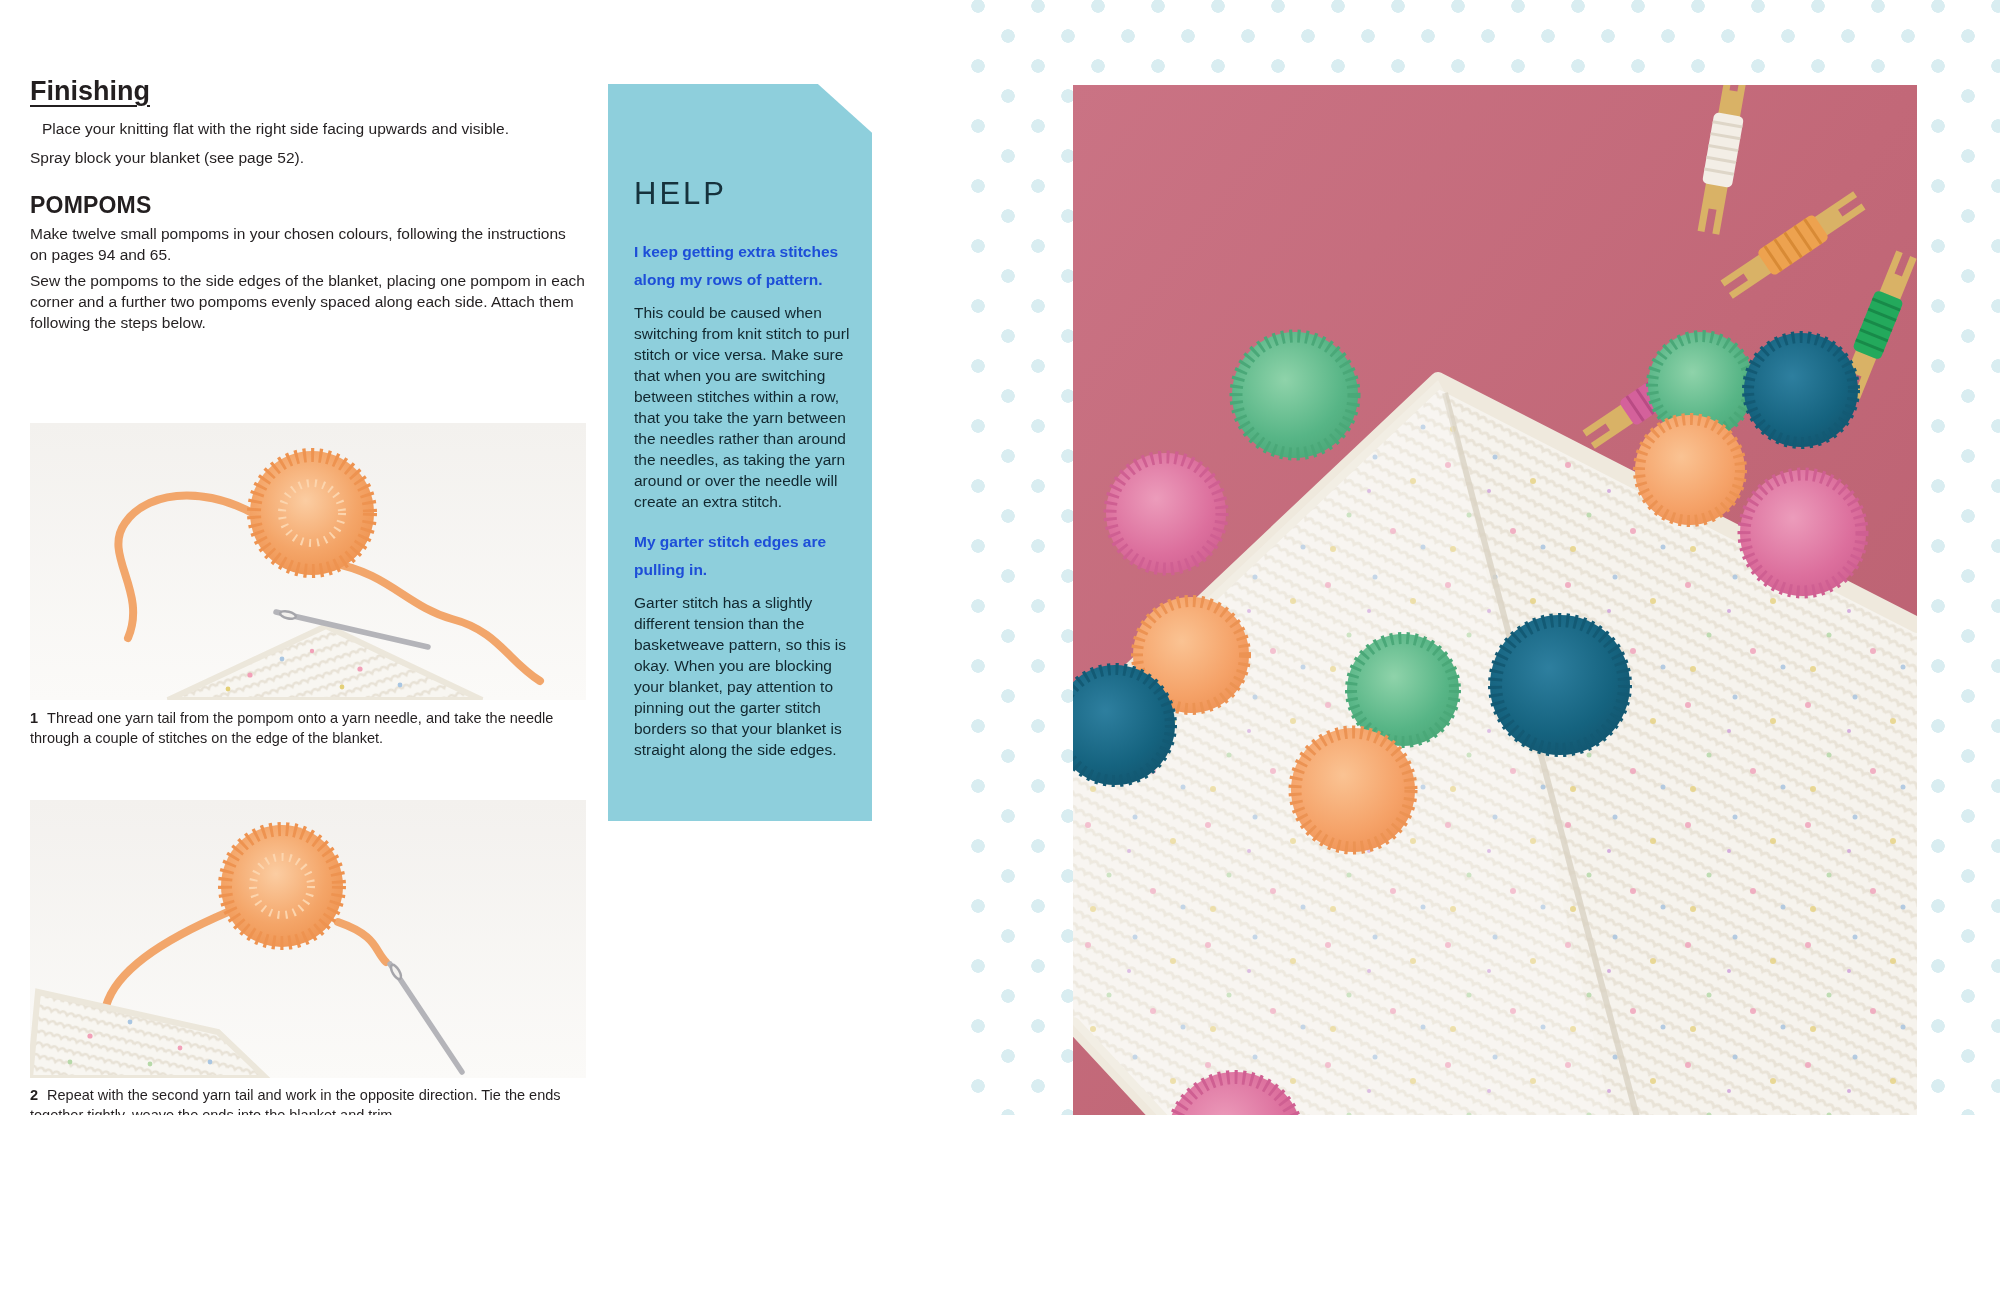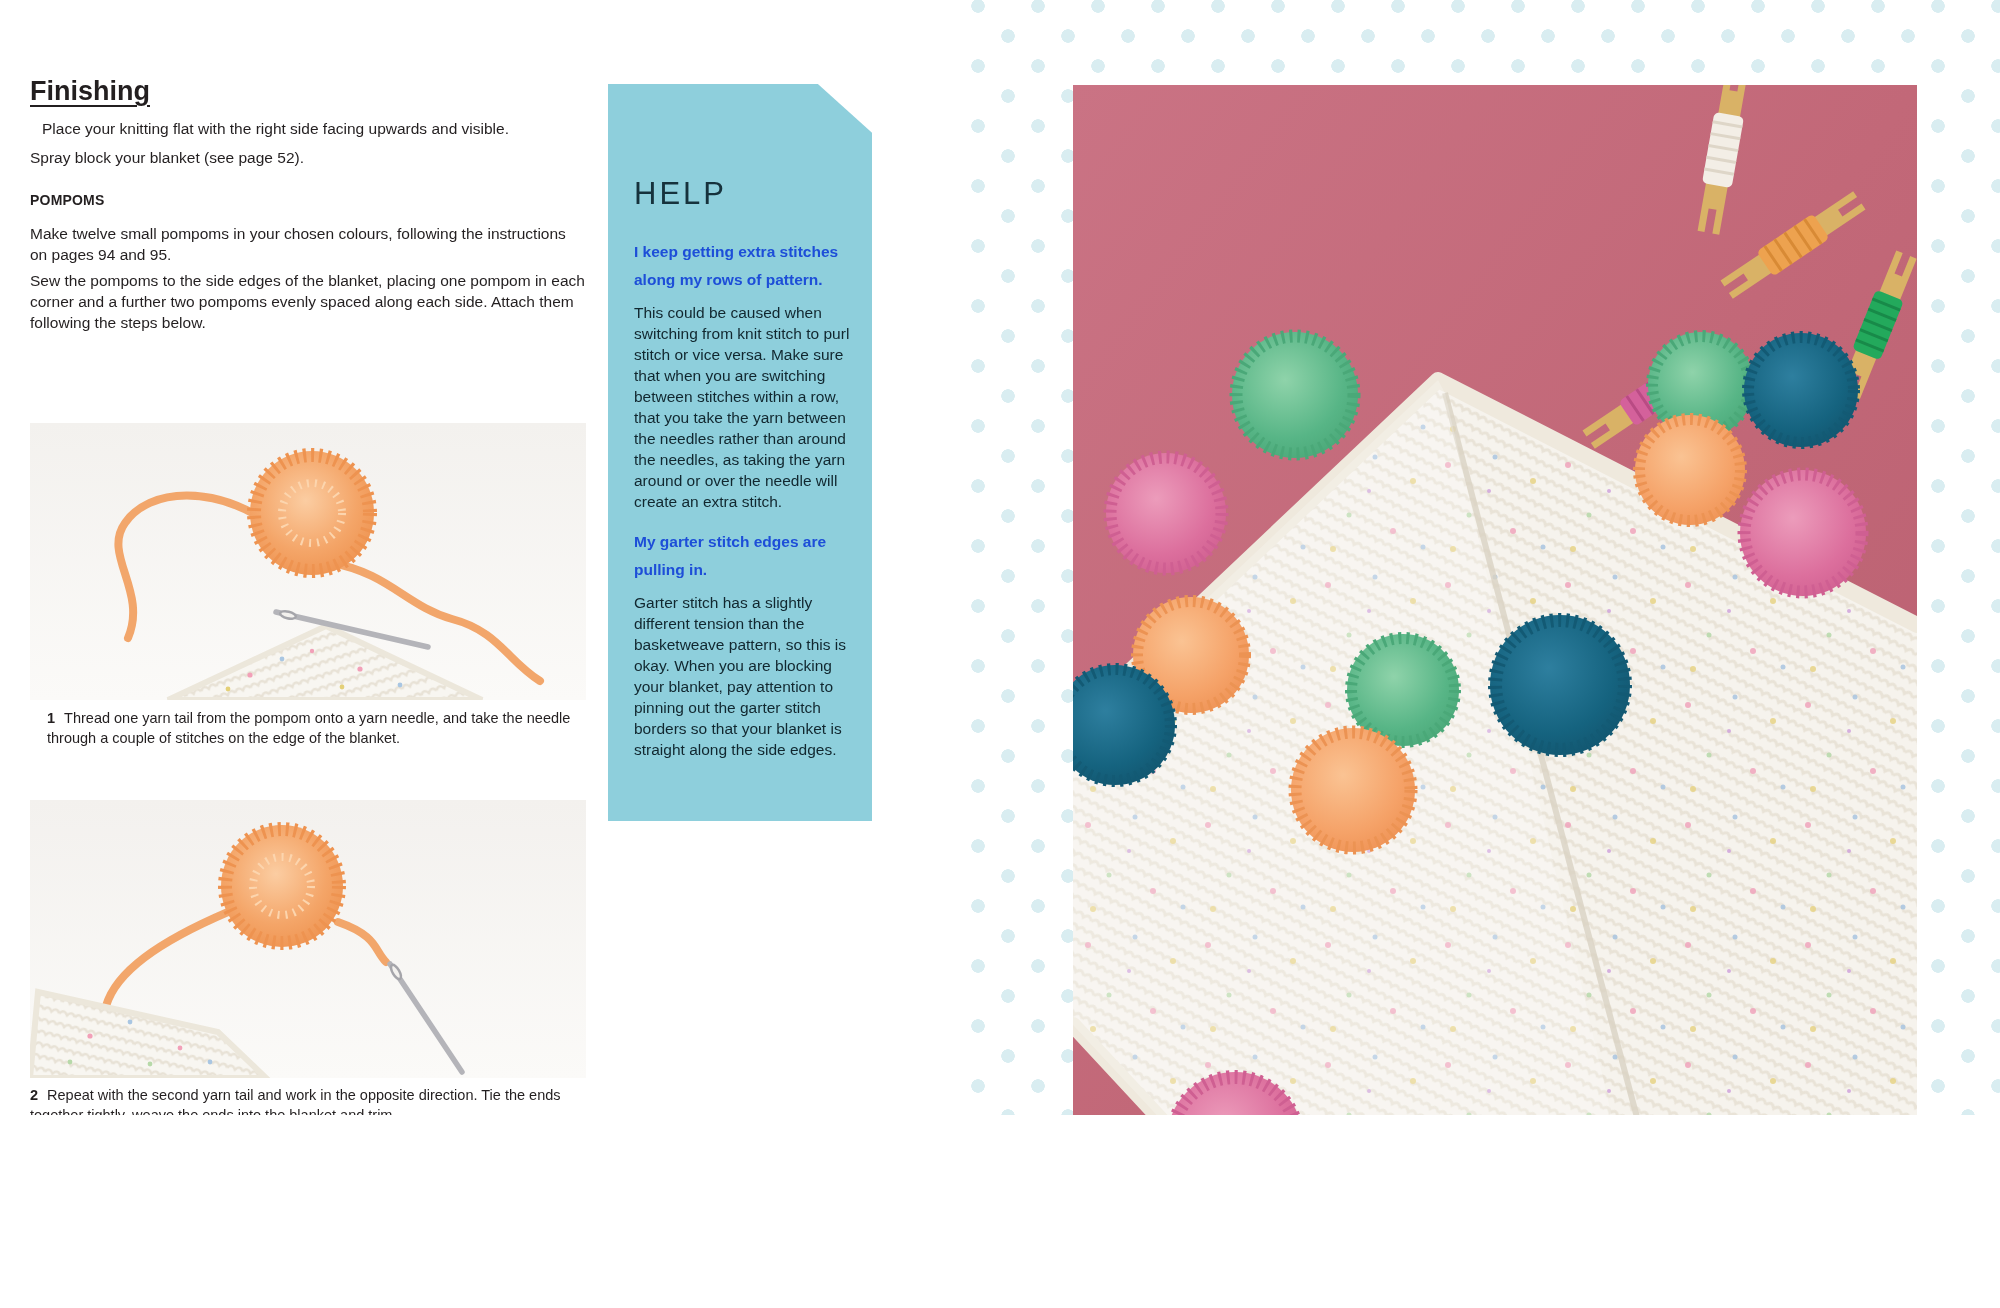--- a/index.html
+++ b/index.html
@@ -9,21 +9,21 @@
   
   .dots-panel{position:absolute;left:970px;top:0;width:1030px;height:1308px;background-color:#ffffff;
     background-image:
       radial-gradient(circle,#d9edf1 6.5px,rgba(255,255,255,0) 7px),
       radial-gradient(circle,#d9edf1 6.5px,rgba(255,255,255,0) 7px);
     background-size:60px 60px,60px 60px;
     background-position:8px 6px,38px 36px;}
   .h1{position:absolute;left:30px;top:76px;font-size:27px;font-weight:bold;
       text-decoration:underline;text-underline-offset:5px;text-decoration-thickness:2px;}
   .p{position:absolute;left:30px;width:556px;font-size:15.5px;line-height:21px;}
-  .h2{position:absolute;left:30px;font-size:14px;font-weight:bold;letter-spacing:.2px;}
+  .h2{position:absolute;left:30px;font-size:23px;font-weight:bold;letter-spacing:.2px;}
   .photo{position:absolute;left:30px;width:556px;height:277px;overflow:hidden;}
   .caption{position:absolute;left:30px;width:560px;font-size:14.5px;line-height:19.5px;}
   .caption .num{font-weight:bold;margin-right:9px;}
   .pagenum{position:absolute;font-size:17px;font-weight:bold;color:#414042;}
 
   
   .help-box{position:absolute;left:608px;top:84px;width:264px;height:737px;background:#8ecfdc;
     clip-path:polygon(0 0,79.5% 0,100% 6.6%,100% 100%,0 100%);box-sizing:border-box;
     padding:92px 12px 0 26px;}
   .help-title{font-size:31px;letter-spacing:3px;color:#16323c;font-weight:normal;margin:0 0 26px 0;}
@@ -38,21 +38,21 @@
 <body>
 
 <div class="spread">
 
   <div class="dots-panel"></div>
 
   <div class="h1">Finishing</div>
   <div class="p" style="top:118px;margin-left:12px;">Place your knitting flat with the right side facing upwards and visible.</div>
   <div class="p" style="top:147px;">Spray block your blanket (see page 52).</div>
   <div class="h2" style="top:192px;">POMPOMS</div>
-  <div class="p" style="top:223px;">Make twelve small pompoms in your chosen colours, following the instructions on pages 94 and 95.</div>
+  <div class="p" style="top:223px;">Make twelve small pompoms in your chosen colours, following the instructions on pages 94 and 65.</div>
   <div class="p" style="top:270px;">Sew the pompoms to the side edges of the blanket, placing one pompom in each corner and a further two pompoms evenly spaced along each side. Attach them following the steps below.</div>
 
   <div class="photo" style="top:423px;">
     <svg width="556" height="277" viewBox="0 0 556 277">
       <defs>
         <linearGradient id="p1bg" x1="0" y1="0" x2="0" y2="1">
           <stop offset="0" stop-color="#f3f1ee"></stop>
             <stop offset="1" stop-color="#fbfaf8"></stop>
         </linearGradient>
         <radialGradient id="p1pom" cx="0.45" cy="0.4" r="0.75">
@@ -94,21 +94,21 @@
         <ellipse cx="258" cy="192" rx="8" ry="3.4" fill="#f3f1ee" stroke="#a5a5aa" stroke-width="2.5" transform="rotate(13 258 192)"></ellipse>
       </g>
 
       <g>
         <circle cx="282" cy="90" r="62" fill="url(#p1pom)"></circle>
         <circle cx="282" cy="90" r="58" fill="none" stroke="#ee9350" stroke-width="14" stroke-dasharray="3 5"></circle>
         <circle cx="282" cy="90" r="30" fill="none" stroke="#fcd5ae" stroke-width="8" stroke-dasharray="2 6"></circle>
       </g>
     </svg>
   </div>
-  <div class="caption" style="top:709px;margin-left:17px;">
+  <div class="caption" style="top:709px;">
     <span class="num">1</span><span>Thread one yarn tail from the pompom onto a yarn needle, and take the needle through a couple of stitches on the edge of the blanket.</span>
   </div>
 
   <div class="photo" style="top:800px;height:278px;">
     <svg width="556" height="278" viewBox="0 0 556 278">
       <defs>
         <linearGradient id="p2bg" x1="0" y1="0" x2="0" y2="1">
           <stop offset="0" stop-color="#f3f1ee"></stop>
             <stop offset="1" stop-color="#fbfaf8"></stop>
         </linearGradient>

